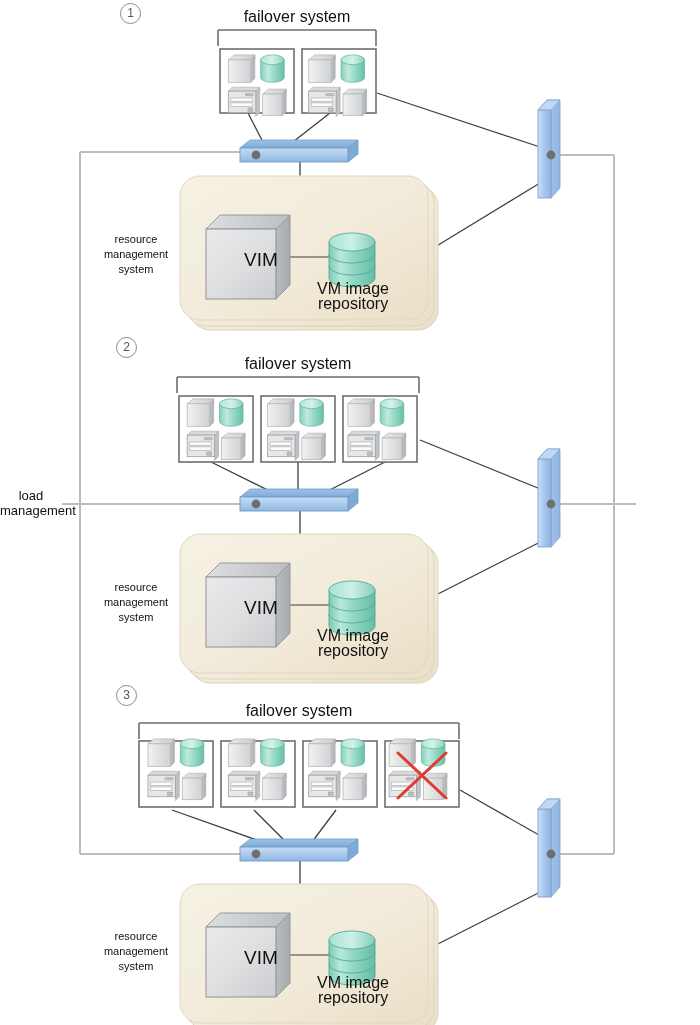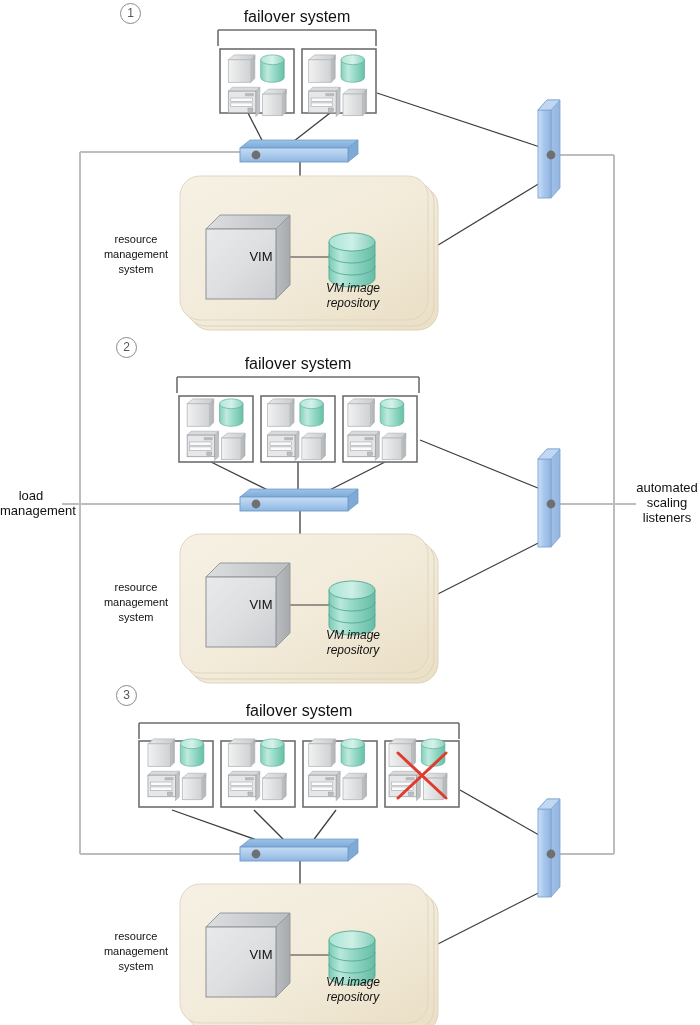--- a/index.html
+++ b/index.html
@@ -3,22 +3,22 @@
 <meta charset="utf-8">
 <style>
   html,body{margin:0;padding:0;background:#fff;}
   body{width:700px;height:1025px;position:relative;overflow:hidden;
        font-family:"Liberation Sans","DejaVu Sans",sans-serif;color:#1a1a1a;}
   #stage{position:absolute;left:0;top:0;width:700px;height:1025px;}
   svg.layer{position:absolute;left:0;top:0;width:700px;height:1025px;overflow:visible;}
   .lbl{position:absolute;font-size:11px;line-height:15px;color:#111;text-align:center;}
   .num{position:absolute;width:19px;height:19px;border:1.3px solid #8a8a8a;border-radius:50%;
        font-size:12px;line-height:19px;text-align:center;color:#555;background:#fff;}
-  .vimlbl{position:absolute;font-size:13px;color:#111;}
-  .replbl{position:absolute;font-size:12px;line-height:15px;text-align:center;color:#111;font-style:italic;}
+  .vimlbl{position:absolute;font-size:19px;color:#111;}
+  .replbl{position:absolute;font-size:16px;line-height:15px;text-align:center;color:#111;}
   .fslbl{position:absolute;font-size:16px;color:#111;text-align:center;}
   .sidelbl{position:absolute;font-size:13px;line-height:15px;color:#111;text-align:center;}
 </style>
 </head>
 <body>
 
 <div id="stage">
 
   <svg class="layer" viewBox="0 0 700 1025">
     <defs>
@@ -337,19 +337,14 @@
   </div>
   <div class="replbl" style="left:305px;top:975px;width:96px;">
     <div>VM image</div>
     <div>repository</div>
   </div>
 
   <div class="sidelbl" style="left:0px;top:488px;width:62px;">
     <div>load</div>
     <div>management</div>
   </div>
-  <div class="sidelbl" style="left:634px;top:480px;width:66px;">
-    <div>automated</div>
-    <div>scaling</div>
-    <div>listeners</div>
-  </div>
 
 </div>
 
 </body></html>

